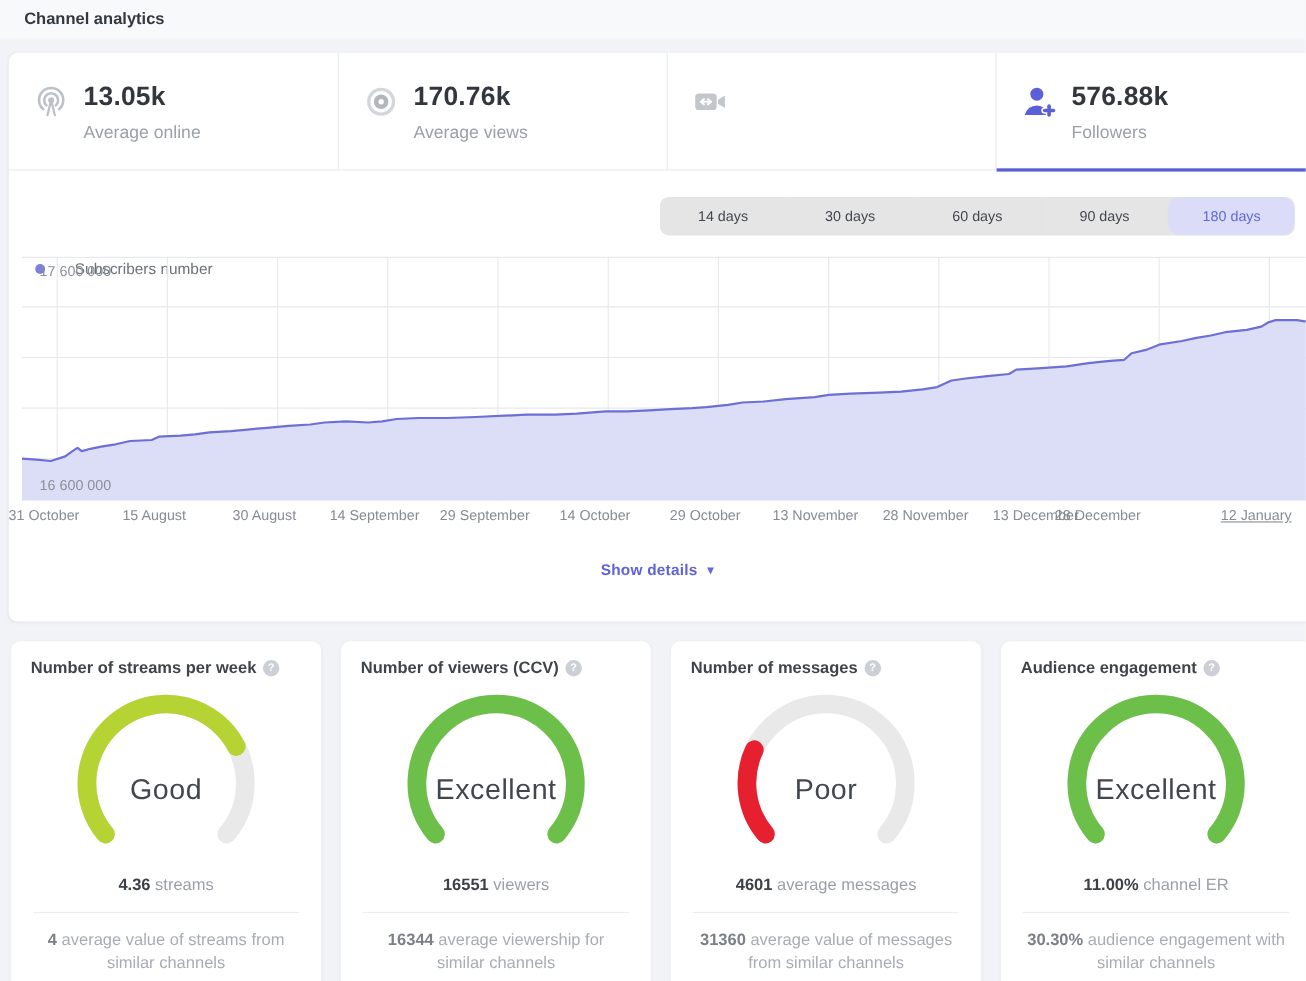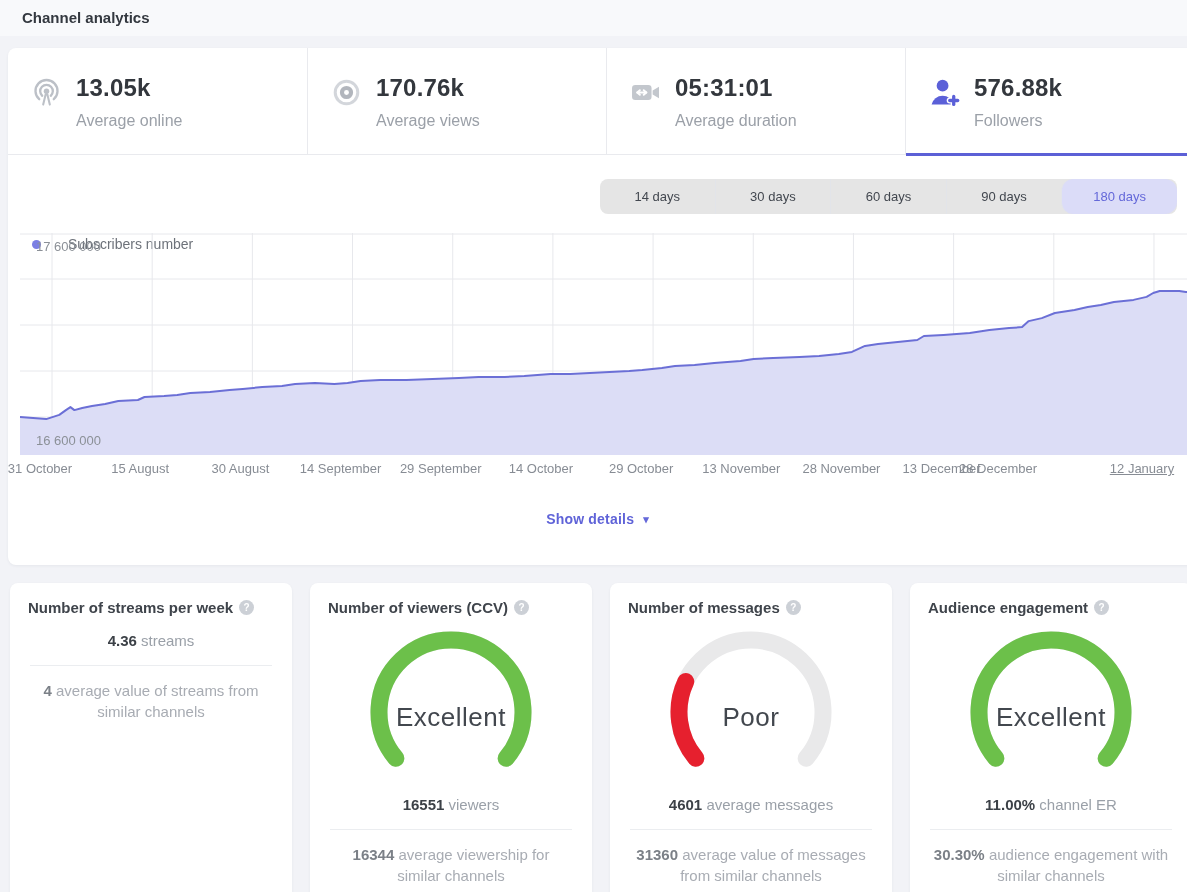--- a/index.html
+++ b/index.html
@@ -108,24 +108,20 @@
   <div class="stat-item">
     <span class="stat-icon"><svg viewBox="0 0 24 24" width="33" height="33">
             <rect x="2.2" y="6.5" width="14.2" height="11" rx="2.4" fill="#c3c7cd"></rect>
             <path d="M17.2 10.6 21.8 7.9v8.2l-4.6-2.7z" fill="#c3c7cd"></path>
             <g stroke="#fff" stroke-width="1.4" fill="none" stroke-linecap="round">
               <path d="M6 12h6.6"></path>
               <path d="M6 12l1.9-1.7M6 12l1.9 1.7"></path>
               <path d="M12.6 12l-1.9-1.7M12.6 12l-1.9 1.7"></path>
             </g>
           </svg></span>
-    <span class="stat-txt">
-      <div class="stat-value">05:31:01</div>
-      <div class="stat-label">Average duration</div>
-    </span>
   </div>
 
   <div class="stat-item active">
     <span class="stat-icon"><svg viewBox="0 0 24 24" width="33" height="33">
             <circle cx="10.6" cy="7" r="4.3" fill="#5b60d8"></circle>
             <path d="M2.6 20.8a8.2 8.2 0 0 1 16 0z" fill="#5b60d8"></path>
             <g stroke="#fff" stroke-width="4.4" stroke-linecap="round">
               <path d="M18.7 14.9v5.8"></path>
               <path d="M15.8 17.8h5.8"></path>
             </g>
@@ -201,20 +197,27 @@
     </button>
   </div>
 </div>
 
 <div class="gauges-row">
   <div class="gauge-card">
     <div class="gauge-head">
       <span class="gauge-title">Number of streams per week</span>
       <span class="help-icon">?</span>
     </div>
+    <div class="gauge-wrap">
+      <svg width="220" height="150">
+        <path class="track" fill="none" stroke="#e9e9ea" stroke-width="17" stroke-linecap="round" d="M 54.84 128.28 A 72 72 0 1 1 165.16 128.28"></path>
+        <path class="val" fill="none" stroke-width="17" stroke-linecap="round" d="M 54.84 128.28 A 72 72 0 1 1 173.81 48.64" stroke="#b5d333"></path>
+      </svg>
+      <div class="gauge-rating">Good</div>
+    </div>
     <div class="gauge-value"><b>4.36</b> <span>streams</span></div>
     <div class="gauge-divider"></div>
     <div class="gauge-benchmark"><b>4</b> <span>average value of streams from similar channels</span></div>
   </div>
 
   <div class="gauge-card">
     <div class="gauge-head">
       <span class="gauge-title">Number of viewers (CCV)</span>
       <span class="help-icon">?</span>
     </div>

